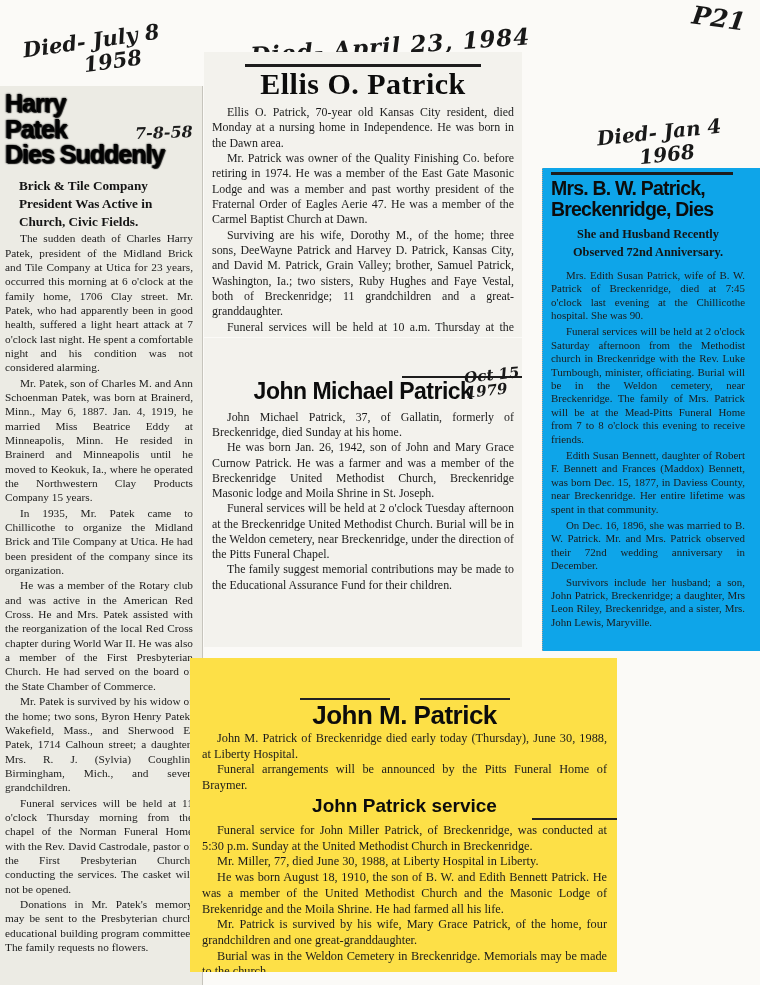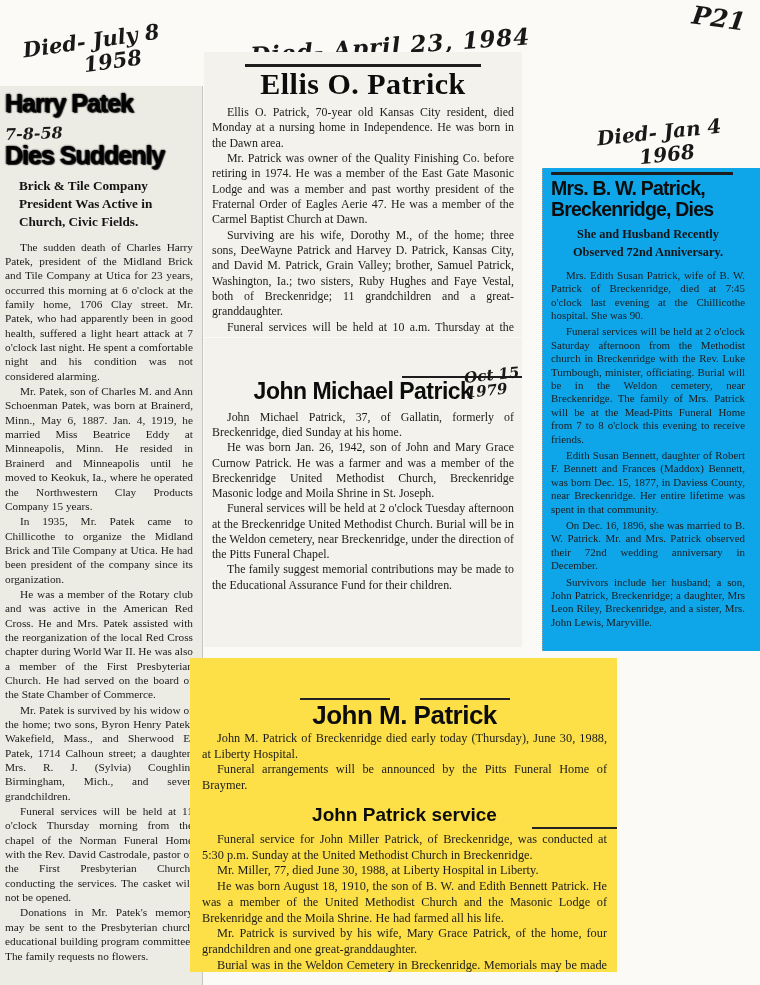--- a/index.html
+++ b/index.html
@@ -46,27 +46,27 @@
     text-shadow:0 0 2px rgba(0,0,0,.95), 1px 1px 1px rgba(0,0,0,.85), -1px 0 1px rgba(0,0,0,.5);
   }
   .rule{height:0;border-top:2px solid #222;}
   .body-text p{
     margin:0;
     text-indent:15px;
     text-align:justify;
   }
   
   #harry-clip{left:0;top:86px;width:203px;height:899px;padding:5px 9px 6px 5px;border-right:1px solid #c6c4bc;}
-  #harry-clip .hl-row{display:flex;align-items:flex-start;gap:5px;flex-direction:column;}
+  #harry-clip .hl-row{display:flex;align-items:flex-end;gap:5px;}
   #harry-clip .hl-sans{font-size:25px;line-height:1.02;letter-spacing:-1px;}
   #harry-sub{
     font-family:"Liberation Serif", serif;font-weight:bold;
     font-size:13.2px;line-height:1.38;width:168px;margin:9px 0 0 14px;color:#141414;
   }
-  #harry-clip .body-text{margin-top:8px;font-size:11.3px;line-height:1.27;}
+  #harry-clip .body-text{margin-top:0;font-size:11.3px;line-height:1.27;}
   #harry-clip .body-text p{margin-bottom:1px;}
   .hand-inline{
     font-family:"DejaVu Serif", serif;font-style:italic;font-weight:700;
     font-size:16px;white-space:nowrap;transform:rotate(-2deg);margin-top:2px;
   }
   
   #ellis-clip{left:204px;top:52px;width:318px;height:285px;padding:12px 8px 6px 8px;background:#f3f2ed;}
   #ellis-head{font-size:30px;text-align:center;letter-spacing:.5px;line-height:1.0;}
   #ellis-rule{width:78%;margin:0 auto 2px auto;border-top:3px solid #1d1d1d;}
   #ellis-clip .body-text{margin-top:6px;font-size:11.9px;line-height:1.29;}
@@ -75,21 +75,21 @@
   #jmichael-head{font-size:23px;text-align:center;letter-spacing:-.5px;line-height:1.0;}
   #jmichael-rule{width:40%;margin:0 0 2px 190px;border-top:2px solid #1d1d1d;}
   #jmichael-clip .body-text{margin-top:7px;font-size:11.9px;line-height:1.28;}
   #jmichael-hand{right:2px;top:30px;left:auto;font-size:15px;transform:rotate(-6deg);}
   
   #jm-clip{left:190px;top:658px;width:427px;height:314px;padding:40px 10px 6px 12px;background:#fde047;}
   #jm-head{font-size:26px;text-align:center;letter-spacing:-.5px;line-height:1.0;}
   #jm-rules{display:flex;justify-content:center;gap:30px;margin-bottom:2px;}
   #jm-rules span{display:block;width:90px;border-top:2px solid #222;}
   #jm-clip .body-text{margin-top:3px;font-size:12.3px;line-height:1.28;}
-  #service-head{font-size:19px;text-align:center;margin-top:11px;line-height:1.05;}
+  #service-head{font-size:19px;text-align:center;margin-top:2px;line-height:1.05;}
   #service-rule{width:30%;border-top:2px solid #222;margin:2px 0 0 330px;}
   
   #mrsbw-clip{left:542px;top:168px;width:218px;height:483px;padding:4px 15px 4px 8px;background:#0ea5e9;border-left:1px dotted #a5a39b;}
   #mrsbw-head{font-size:19.5px;line-height:1.06;letter-spacing:-.8px;border-top:3px solid #1d1d1d;padding-top:3px;width:182px;}
   #mrsbw-sub{
     font-family:"Liberation Serif", serif;font-weight:bold;
     font-size:12.3px;line-height:1.4;text-align:center;margin-top:7px;color:#141414;
   }
   #mrsbw-clip .body-text{margin-top:8px;font-size:10.9px;line-height:1.23;}
   #mrsbw-clip .body-text p{margin-bottom:3px;}

